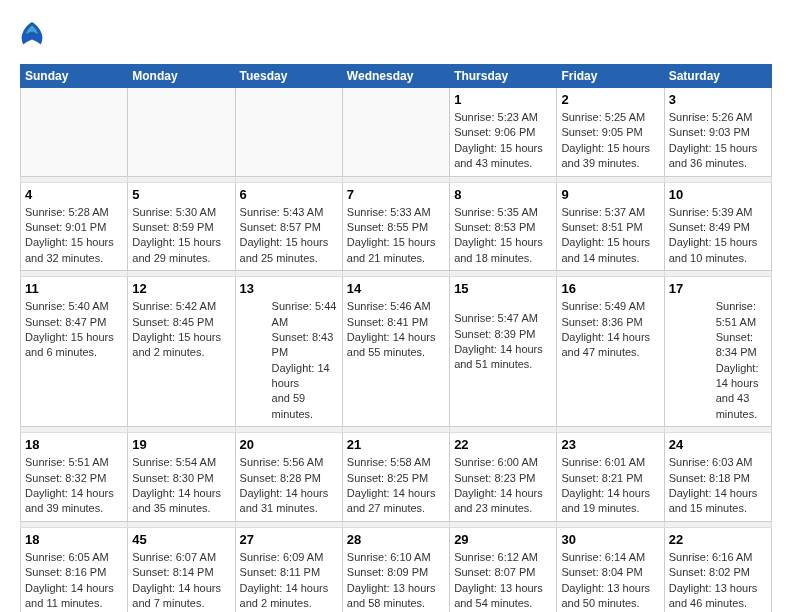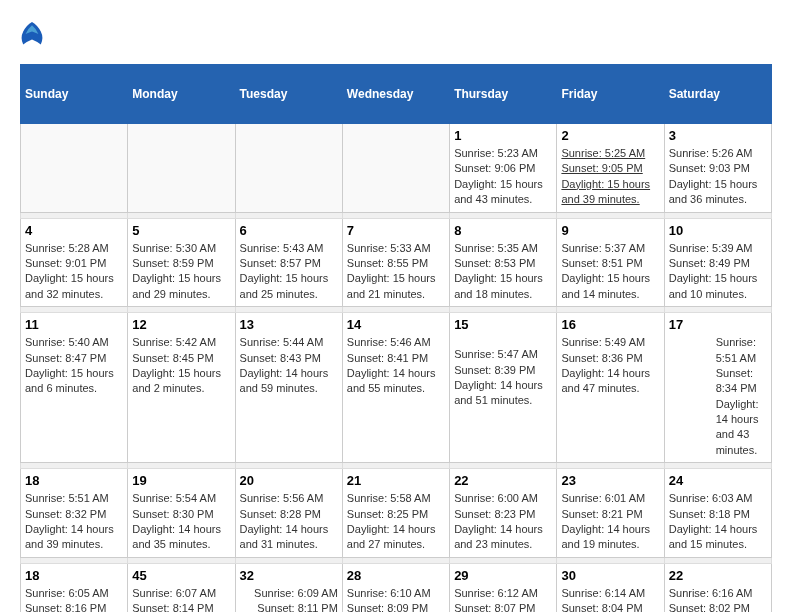--- a/index.html
+++ b/index.html
@@ -47,21 +47,21 @@
       color: #444;
     }
     .calendar {
       width: 100%;
       border-collapse: collapse;
       font-size: 11px;
     }
     .calendar th {
       background: #2563b0;
       color: #fff;
-      padding: 22px 4px;
+      padding: 4px 4px;
       text-align: left;
       font-weight: bold;
       font-size: 12px;
       border: 1px solid #2563b0;
     }
     .calendar td {
       border: 1px solid #ccc;
       vertical-align: top;
       padding: 4px;
       width: calc(100% / 7);
@@ -128,21 +128,21 @@
         <td class="empty"></td>
         <td>
           <span class="day-num">1</span>
           <div class="day-info" style="white-space: pre-line;">Sunrise: 5:23 AM
 Sunset: 9:06 PM
 Daylight: 15 hours
 and 43 minutes.</div>
         </td>
         <td>
           <span class="day-num">2</span>
-          <div class="day-info" style="white-space: pre-line; text-decoration: underline;">Sunrise: 5:25 AM
+          <div class="day-info" style="white-space: pre-line;">Sunrise: 5:25 AM
 Sunset: 9:05 PM
 Daylight: 15 hours
 and 39 minutes.</div>
         </td>
         <td>
           <span class="day-num">3</span>
           <div class="day-info" style="white-space: pre-line;">Sunrise: 5:26 AM
 Sunset: 9:03 PM
 Daylight: 15 hours
 and 36 minutes.</div>
@@ -227,21 +227,21 @@
         </td>
         <td>
           <span class="day-num">12</span>
           <div class="day-info" style="white-space: pre-line;">Sunrise: 5:42 AM
 Sunset: 8:45 PM
 Daylight: 15 hours
 and 2 minutes.</div>
         </td>
         <td>
           <span class="day-num">13</span>
-          <div class="day-info" style="white-space: pre-line;">Sunrise: 5:44 AM
+          <div class="day-info" style="white-space: pre-line; margin-left: 32px;">Sunrise: 5:44 AM
 Sunset: 8:43 PM
 Daylight: 14 hours
 and 59 minutes.</div>
         </td>
         <td>
           <span class="day-num">14</span>
           <div class="day-info" style="white-space: pre-line;">Sunrise: 5:46 AM
 Sunset: 8:41 PM
 Daylight: 14 hours
 and 55 minutes.</div>
@@ -346,22 +346,22 @@
 and 11 minutes.</div>
         </td>
         <td>
           <span class="day-num">45</span>
           <div class="day-info" style="white-space: pre-line;">Sunrise: 6:07 AM
 Sunset: 8:14 PM
 Daylight: 14 hours
 and 7 minutes.</div>
         </td>
         <td>
-          <span class="day-num">32</span>
-          <div class="day-info" style="white-space: pre-line; text-align: right;">Sunrise: 6:09 AM
+          <span class="day-num">27</span>
+          <div class="day-info" style="white-space: pre-line;">Sunrise: 6:09 AM
 Sunset: 8:11 PM
 Daylight: 14 hours
 and 2 minutes.</div>
         </td>
         <td>
           <span class="day-num">28</span>
           <div class="day-info" style="white-space: pre-line;">Sunrise: 6:10 AM
 Sunset: 8:09 PM
 Daylight: 13 hours
 and 58 minutes.</div>

